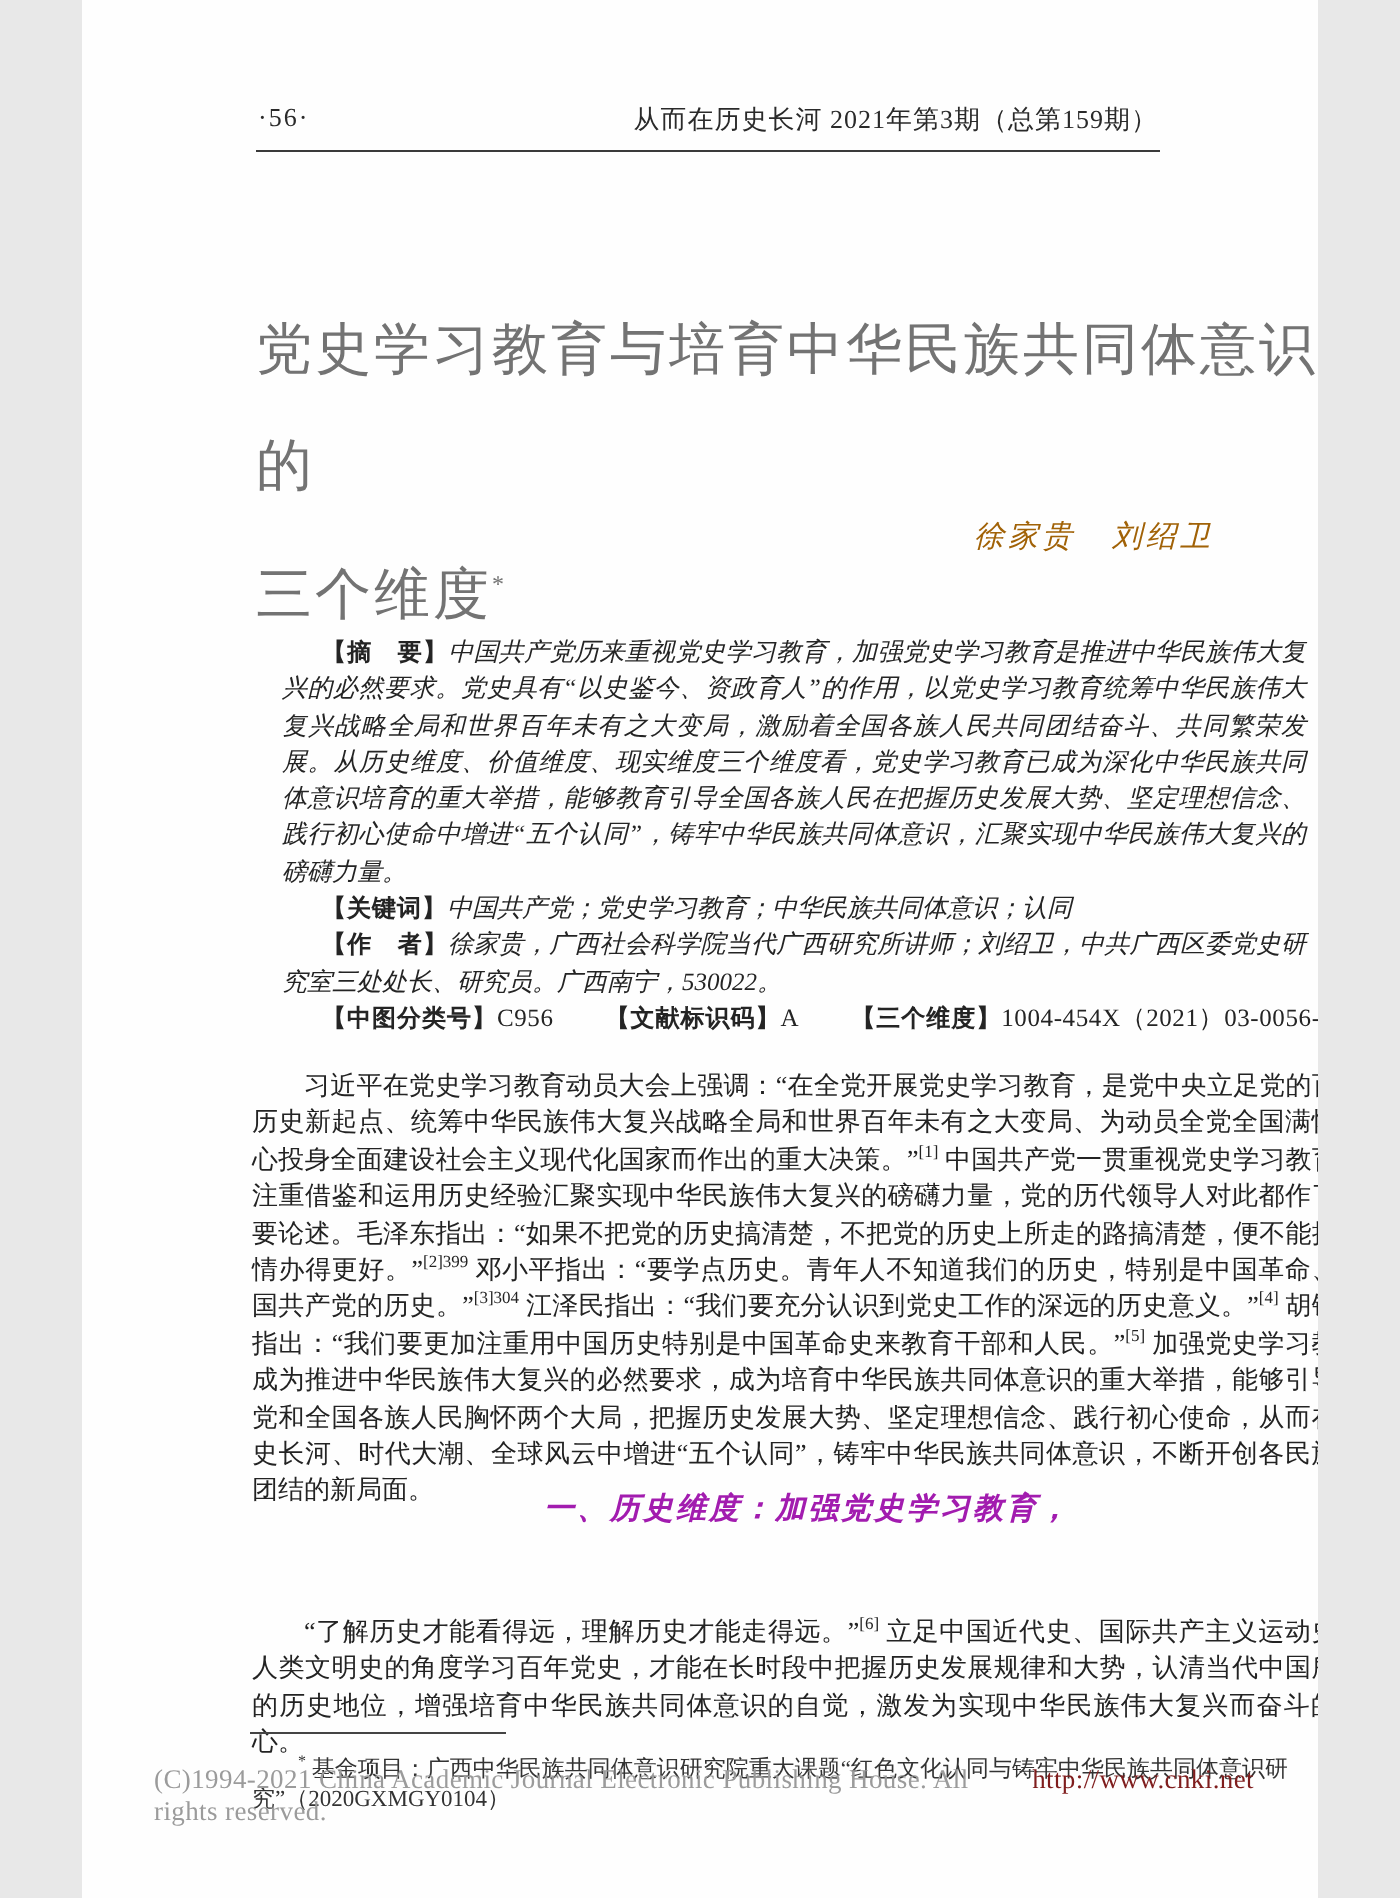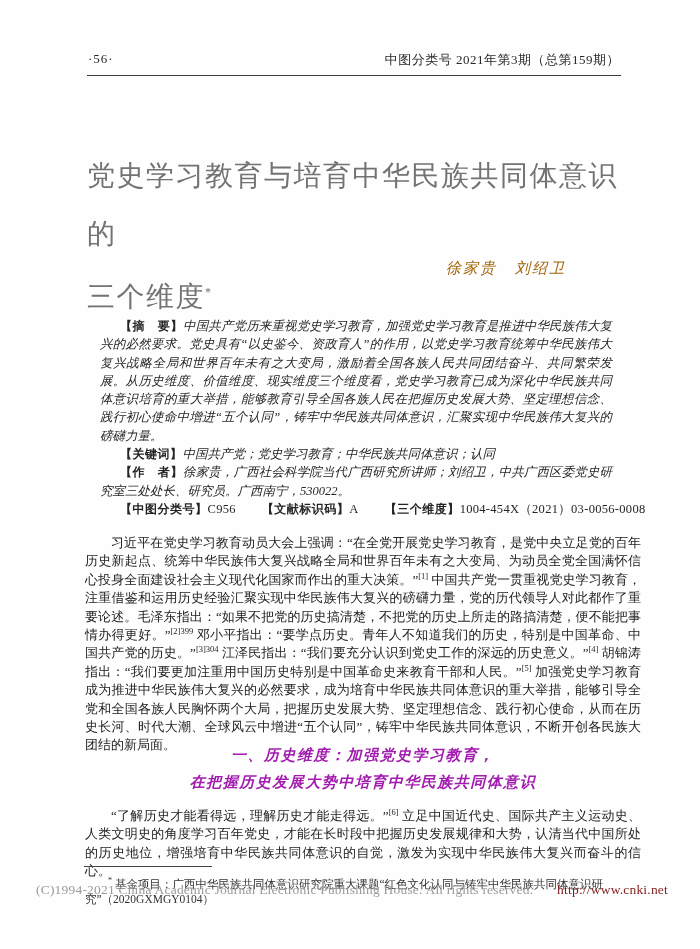--- a/index.html
+++ b/index.html
@@ -1,18 +1,18 @@
 <!DOCTYPE html>
 <html><head>
 <meta charset="utf-8">
 <style>
   html,body{margin:0;padding:0;background:#e8e8e8;}
   .page{
     position:relative;
-    width:700px;height:949px;
+    width:618px;height:949px;
     margin:0 auto;
     background:#fefefe;
     font-family:"Liberation Serif","DejaVu Serif",serif;
     color:#222;
     overflow:hidden;
   }
   
   .header{position:absolute;left:88px;right:80px;top:51px;font-size:13px;color:#2a2a2a;}
   .header .pgnum{float:left;letter-spacing:1px;}
   .header .jinfo{float:right;letter-spacing:0.5px;}
@@ -56,21 +56,21 @@
     color:#9b9b9b;font-size:13.5px;letter-spacing:0.2px;pointer-events:none;}
   .watermark .wm-url{pointer-events:auto;color:#7f1d1d;text-decoration:none;}
 </style>
 </head>
 <body>
 
 <div class="page">
 
   <div class="header">
     <span class="pgnum">·56·</span>
-    <span class="jinfo">中图分类号  2021年第3期（总第159期）</span>
+    <span class="jinfo">从而在历史长河  2021年第3期（总第159期）</span>
   </div>
   <div class="header-rule"></div>
 
   <div class="title">
     <div>党史学习教育与培育中华民族共同体意识的</div>
     <div><span>三个维度</span><sup>*</sup></div>
   </div>
 
   <div class="authors">
     <span>徐家贵</span>
@@ -81,21 +81,20 @@
     <p><span class="lbl">【摘　要】</span><span>中国共产党历来重视党史学习教育，加强党史学习教育是推进中华民族伟大复兴的必然要求。党史具有“以史鉴今、资政育人”的作用，以党史学习教育统筹中华民族伟大复兴战略全局和世界百年未有之大变局，激励着全国各族人民共同团结奋斗、共同繁荣发展。从历史维度、价值维度、现实维度三个维度看，党史学习教育已成为深化中华民族共同体意识培育的重大举措，能够教育引导全国各族人民在把握历史发展大势、坚定理想信念、践行初心使命中增进“五个认同”，铸牢中华民族共同体意识，汇聚实现中华民族伟大复兴的磅礴力量。</span></p>
     <p><span class="lbl">【关键词】</span><span>中国共产党；党史学习教育；中华民族共同体意识；认同</span></p>
     <p><span class="lbl">【作　者】</span><span>徐家贵，广西社会科学院当代广西研究所讲师；刘绍卫，中共广西区委党史研究室三处处长、研究员。广西南宁，530022。</span></p>
     <p class="clc-line"><span class="pair"><span class="lbl">【中图分类号】</span><span class="val">C956</span></span><span class="pair"><span class="lbl">【文献标识码】</span><span class="val">A</span></span><span class="pair"><span class="lbl">【三个维度】</span><span class="val">1004-454X（2021）03-0056-0008</span></span></p>
   </div>
 
   <p class="bodypara p1">习近平在党史学习教育动员大会上强调：“在全党开展党史学习教育，是党中央立足党的百年历史新起点、统筹中华民族伟大复兴战略全局和世界百年未有之大变局、为动员全党全国满怀信心投身全面建设社会主义现代化国家而作出的重大决策。”<sup class="ref">[1]</sup> 中国共产党一贯重视党史学习教育，注重借鉴和运用历史经验汇聚实现中华民族伟大复兴的磅礴力量，党的历代领导人对此都作了重要论述。毛泽东指出：“如果不把党的历史搞清楚，不把党的历史上所走的路搞清楚，便不能把事情办得更好。”<sup class="ref">[2]399</sup> 邓小平指出：“要学点历史。青年人不知道我们的历史，特别是中国革命、中国共产党的历史。”<sup class="ref">[3]304</sup> 江泽民指出：“我们要充分认识到党史工作的深远的历史意义。”<sup class="ref">[4]</sup> 胡锦涛指出：“我们要更加注重用中国历史特别是中国革命史来教育干部和人民。”<sup class="ref">[5]</sup> 加强党史学习教育成为推进中华民族伟大复兴的必然要求，成为培育中华民族共同体意识的重大举措，能够引导全党和全国各族人民胸怀两个大局，把握历史发展大势、坚定理想信念、践行初心使命，从而在历史长河、时代大潮、全球风云中增进“五个认同”，铸牢中华民族共同体意识，不断开创各民族大团结的新局面。</p>
 
   <div class="section-heading">
     <div>一、历史维度：加强党史学习教育，</div>
-    <div>在把握历史发展大势中培育中华民族共同体意识</div>
   </div>
 
   <p class="bodypara p2">“了解历史才能看得远，理解历史才能走得远。”<sup class="ref">[6]</sup> 立足中国近代史、国际共产主义运动史、人类文明史的角度学习百年党史，才能在长时段中把握历史发展规律和大势，认清当代中国所处的历史地位，增强培育中华民族共同体意识的自觉，激发为实现中华民族伟大复兴而奋斗的信心。</p>
 
   <div class="footnote-rule"></div>
   <div class="footnote"><sup>*</sup><span> 基金项目：广西中华民族共同体意识研究院重大课题“红色文化认同与铸牢中华民族共同体意识研究”（2020GXMGY0104）</span></div>
 
   <div class="watermark">
     <span>(C)1994-2021 China Academic Journal Electronic Publishing House. All rights reserved.</span>
     <span class="wm-url">http://www.cnki.net</span>

